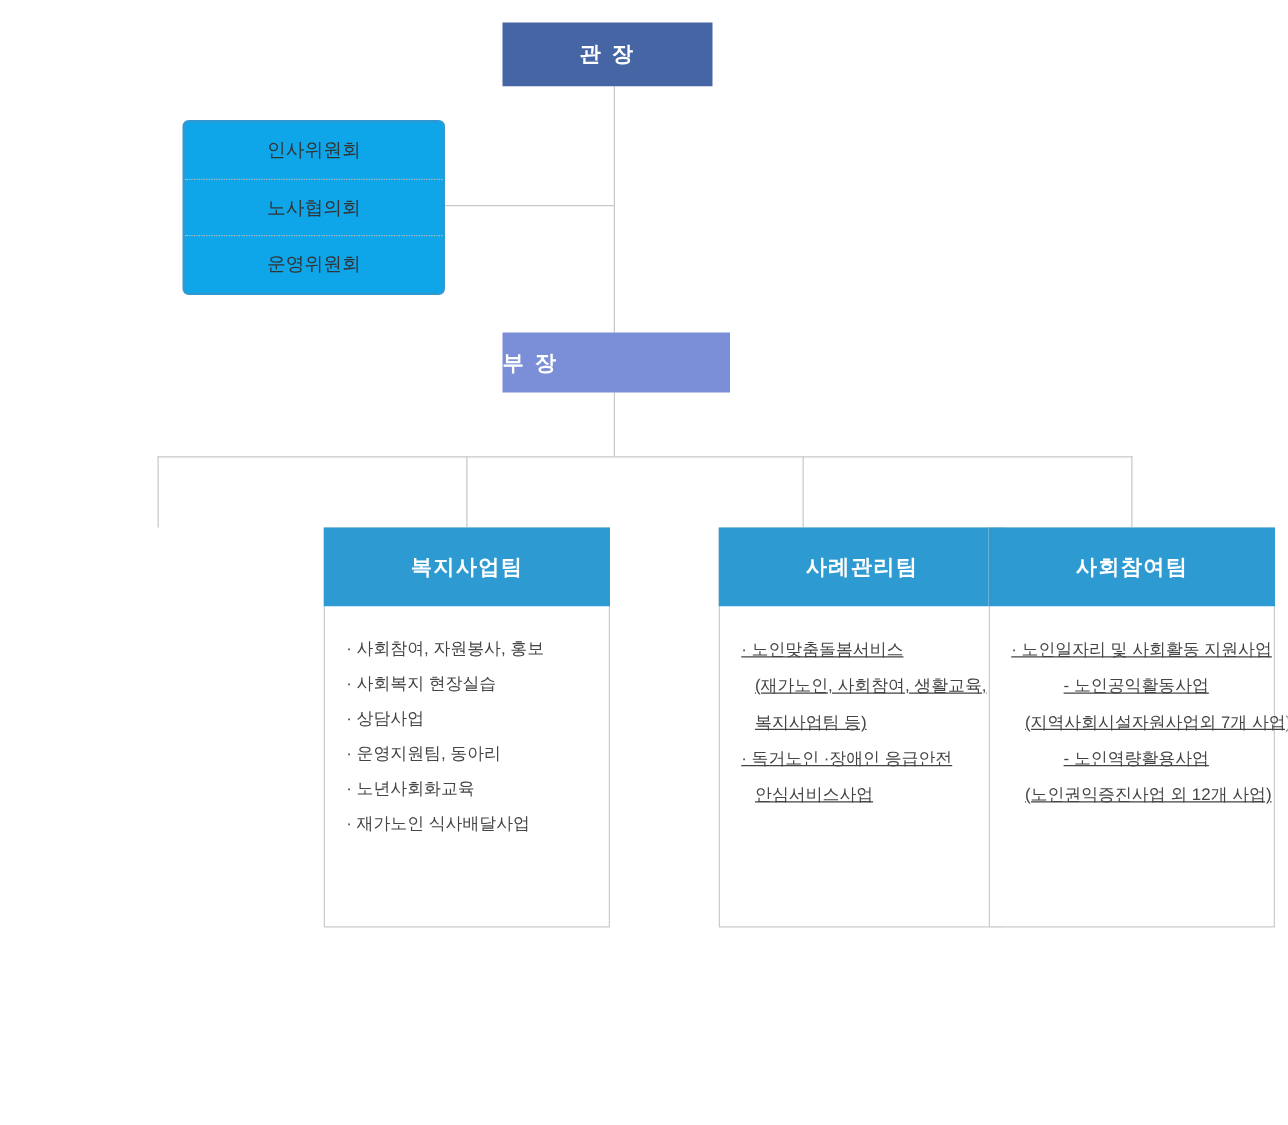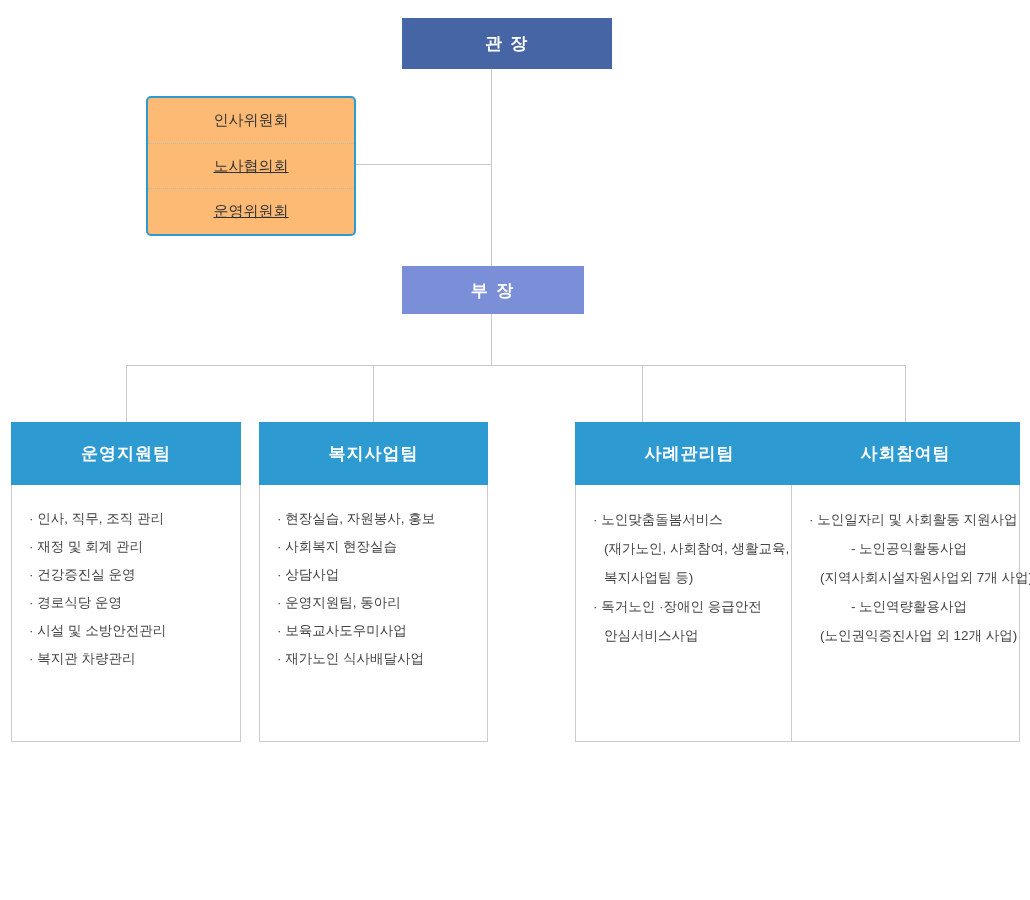--- a/index.html
+++ b/index.html
@@ -8,44 +8,43 @@
     font-family: "Liberation Sans", "DejaVu Sans", sans-serif;
     width: 1030px; height: 900px; position: relative; overflow: hidden;
   }
   .canvas { position: absolute; left: 0; top: 0; width: 1030px; height: 900px; }
 
   
   .cline { position: absolute; background: #c9c9c9; }
 
   
   .director {
-    position: absolute; left: 402px; top: 18px; width: 210px; height: 51px;
+    position: absolute; left: 402px; top: 18px; width: 168px; height: 51px;
     background: #4565a4; color: #ffffff; font-size: 17px; font-weight: bold;
     display: flex; align-items: center; justify-content: center;
     letter-spacing: 2px;
-    font-family: Liberation Serif, serif;
   }
 
   
   .committee {
     position: absolute; left: 146px; top: 96px; width: 210px; height: 140px;
-    background: #fdba74; border: 2px solid #2f9ad2; border-radius: 5px;
+    background: #0ea5e9; border: 2px solid #2f9ad2; border-radius: 5px;
     display: flex; flex-direction: column;
   }
   .committee-row {
     flex: 1; display: flex; align-items: center; justify-content: center;
     color: #333333; font-size: 15px;
   }
-  .committee-row + .committee-row { border-top: 1px dotted #b9b9b9; text-decoration: underline; }
+  .committee-row + .committee-row { border-top: 1px dotted #b9b9b9; }
 
   
   .manager {
     position: absolute; left: 402px; top: 266px; width: 182px; height: 48px;
     background: #7b8ed8; color: #ffffff; font-size: 17px; font-weight: bold;
-    display: flex; align-items: center; justify-content: center;
+    display: flex; align-items: center; 
     letter-spacing: 2px;
   }
 
   
   .team {
     position: absolute; top: 422px; height: 320px;
     background: #ffffff; border: 1px solid #cccccc;
   }
   .team-1 { left: 11px;  width: 230px; }
   .team-2 { left: 259px; width: 229px; }
@@ -55,21 +54,21 @@
     position: absolute; left: -1px; top: -1px; right: -1px; height: 63px;
     background: #2d9ad2; color: #ffffff; font-size: 17px; font-weight: bold;
     display: flex; align-items: center; justify-content: center;
     letter-spacing: 1px;
   }
   .team-body {
     position: absolute; left: 0; right: 0; top: 62px; bottom: 0;
     padding: 20px 10px 0 17px;
     color: #444444; font-size: 13.5px; line-height: 28px;
   }
-  .team-3 .team-body, .team-4 .team-body { line-height: 29px; }
+  .team-3 .team-body, .team-4 .team-body { line-height: 29px; text-decoration: underline; }
   .line { white-space: nowrap; }
   .line.indent { padding-left: 11px; }
 </style>
 </head>
 <body>
 
 <div class="canvas">
 
   <div class="cline" style="left:491px; top:69px; width:1px; height:197px;"></div>
   <div class="cline" style="left:356px; top:164px; width:136px; height:1px;"></div>
@@ -87,44 +86,31 @@
   <div class="committee">
     <div class="committee-row">인사위원회</div>
     <div class="committee-row">노사협의회</div>
     <div class="committee-row">운영위원회</div>
   </div>
 
   <div class="manager">
     <span>부 장</span>
   </div>
 
-  <div class="team team-1">
-    <div class="team-header">
-      <span>운영지원팀</span>
-    </div>
-    <div class="team-body">
-      <div class="line">· 인사, 직무, 조직 관리</div>
-      <div class="line">· 재정 및 회계 관리</div>
-      <div class="line">· 건강증진실 운영</div>
-      <div class="line">· 경로식당 운영</div>
-      <div class="line">· 시설 및 소방안전관리</div>
-      <div class="line">· 복지관 차량관리</div>
-    </div>
-  </div>
 
   <div class="team team-2">
     <div class="team-header">
       <span>복지사업팀</span>
     </div>
     <div class="team-body">
-      <div class="line">· 현장실습, 자원봉사, 홍보</div>
+      <div class="line">· 사회참여, 자원봉사, 홍보</div>
       <div class="line">· 사회복지 현장실습</div>
       <div class="line">· 상담사업</div>
       <div class="line">· 운영지원팀, 동아리</div>
-      <div class="line">·  보육교사도우미사업</div>
+      <div class="line">·  노년사회화교육</div>
       <div class="line">· 재가노인 식사배달사업</div>
     </div>
   </div>
 
   <div class="team team-3">
     <div class="team-header">
       <span>사례관리팀</span>
     </div>
     <div class="team-body">
       <div class="line">· 노인맞춤돌봄서비스</div>

